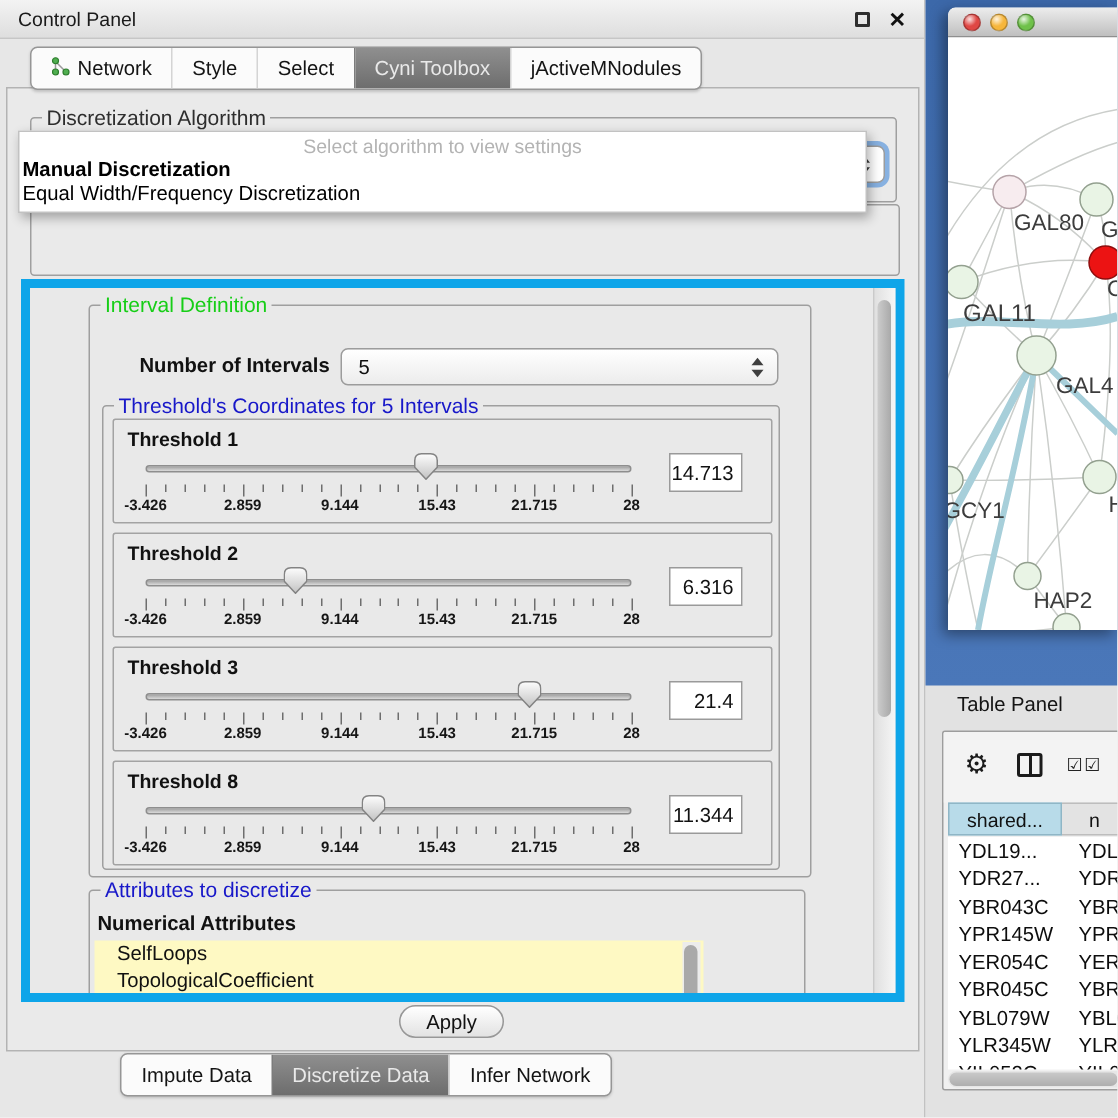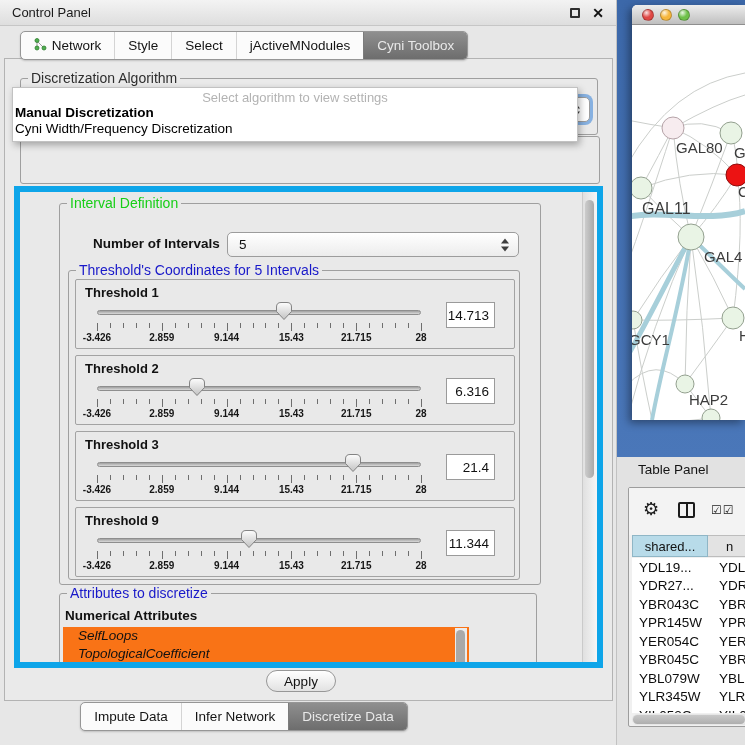--- a/index.html
+++ b/index.html
@@ -80,21 +80,21 @@
   .tick.major { top:43px; height:8px; }
   .tick.minor { top:43px; height:5px; }
   .tick-label { position:absolute; top:52px; font-size:10px; font-weight:bold; color:#161616;
                 transform:translateX(-50%); white-space:nowrap; }
   .valbox { position:absolute; left:370px; top:22px; width:49px; height:26px; background:#fff;
             border:1px solid #9a9a9a; font-size:13.5px; color:#111; display:flex; align-items:center;
             justify-content:flex-end; padding-right:5px; }
 
   .attrs-group { left:39px; top:401px; width:478px; height:92px; }
   .attrs-label { position:absolute; left:5px; top:14px; font-weight:bold; font-size:13.5px; color:#111; }
-  .attr-list { position:absolute; left:3px; top:33px; width:406px; height:56px; background:#f97316; overflow:hidden;font-style:italic; }
+  .attr-list { position:absolute; left:3px; top:33px; width:406px; height:56px; background:#fef9c3; overflow:hidden; }
   .attr-item { font-size:13.5px; line-height:18px; padding-left:15px; color:#111; }
   .attr-scroll { position:absolute; right:2px; top:1px; width:12px; height:54px; background:#ececec; }
   .attr-thumb { position:absolute; left:1px; top:2px; width:9px; height:38px; border-radius:5px; background:#a9a9a9; }
 
   .apply-btn { position:absolute; left:261px; top:611px; width:70px; height:22px; border-radius:11px;
                border:1px solid #979797; background:linear-gradient(#ffffff,#e2e2e2); font-size:13.5px;
                color:#111; display:flex; align-items:center; justify-content:center;
                font-family:"Liberation Sans",sans-serif; }
 
   
@@ -155,46 +155,46 @@
                 <circle cx="10" cy="10" r="2" fill="#4fae4f" stroke="#2e7d2e" stroke-width="0.8"></circle>
               </svg></span>
             <span>Network</span>
           </div>
           <div class="tab">
             <span>Style</span>
           </div>
           <div class="tab">
             <span>Select</span>
           </div>
+          <div class="tab selected">
+            <span>Cyni Toolbox</span>
+          </div>
           <div class="tab">
             <span>jActiveMNodules</span>
-          </div>
-          <div class="tab selected">
-            <span>Cyni Toolbox</span>
           </div>
         </div>
     </div>
 
     <div class="cp-content">
 
       <div class="group algo-group">
         <span class="group-label">Discretization Algorithm</span>
       </div>
       <div class="combo focus-combo">
         <span class="stepper">
             <span class="arr-up"></span>
             <span class="arr-down"></span>
           </span>
       </div>
 
       <div class="popup">
         <div class="popup-prompt">Select algorithm to view settings</div>
         <div id="popup-options">
             <div class="popup-opt first">Manual Discretization</div>
-            <div class="popup-opt">Cyni Width/Frequency Discretization</div>
+            <div class="popup-opt">Equal Width/Frequency Discretization</div>
           </div>
       </div>
 
       <div class="group tabledata-group">
         <span class="group-label">Table Data</span>
       </div>
 
       <div class="scrollpane">
         <div class="group interval-group">
           <span class="group-label green">Interval Definition</span>
@@ -341,21 +341,21 @@
                   <div class="tick-label" style="left: 280.2px;">21.715</div>
                   <div class="tick minor" style="left: 293.16px;"></div>
                   <div class="tick minor" style="left: 306.12px;"></div>
                   <div class="tick minor" style="left: 319.08px;"></div>
                   <div class="tick minor" style="left: 332.04px;"></div>
                   <div class="tick major" style="left: 345px;"></div>
                   <div class="tick-label" style="left: 345px;">28</div>
                   <div class="valbox">21.4</div>
                 </div>
                 <div class="tpanel" style="top: 236px;">
-                  <div class="tpanel-title">Threshold 9</div>
+                  <div class="tpanel-title">Threshold 8</div>
                   <div class="track"></div>
                   <div class="thumb" style="left: 165.278px;"><svg width="16" height="18" viewBox="0 0 16 18">
                       <defs>
                         <linearGradient id="tg" x1="0" y1="0" x2="0" y2="1">
                           <stop offset="0" stop-color="#fdfdfd"></stop>
                           <stop offset="1" stop-color="#c2c2c2"></stop>
                         </linearGradient>
                       </defs>
                       <path d="M5,0.5 L11,0.5 Q15.5,0.5 15.5,5 L15.5,9.5 L8,17.5 L0.5,9.5 L0.5,5 Q0.5,0.5 5,0.5 Z" fill="url(#tg)" stroke="#838383"></path>
                     </svg></div>
@@ -416,25 +416,25 @@
       </div>
 
       <button class="apply-btn">Apply</button>
     </div>
 
     <div class="cp-tabs bottom">
       <div class="tabbar" id="bottom-tabs">
           <div class="tab">
             <span>Impute Data</span>
           </div>
+          <div class="tab selected">
+            <span>Discretize Data</span>
+          </div>
           <div class="tab">
             <span>Infer Network</span>
-          </div>
-          <div class="tab selected">
-            <span>Discretize Data</span>
           </div>
         </div>
     </div>
   </div>
 
   <div class="right-region">
     <div class="blue-desk"></div>
 
     <div class="net-window">
       <div class="net-titlebar" id="traffic-lights">

